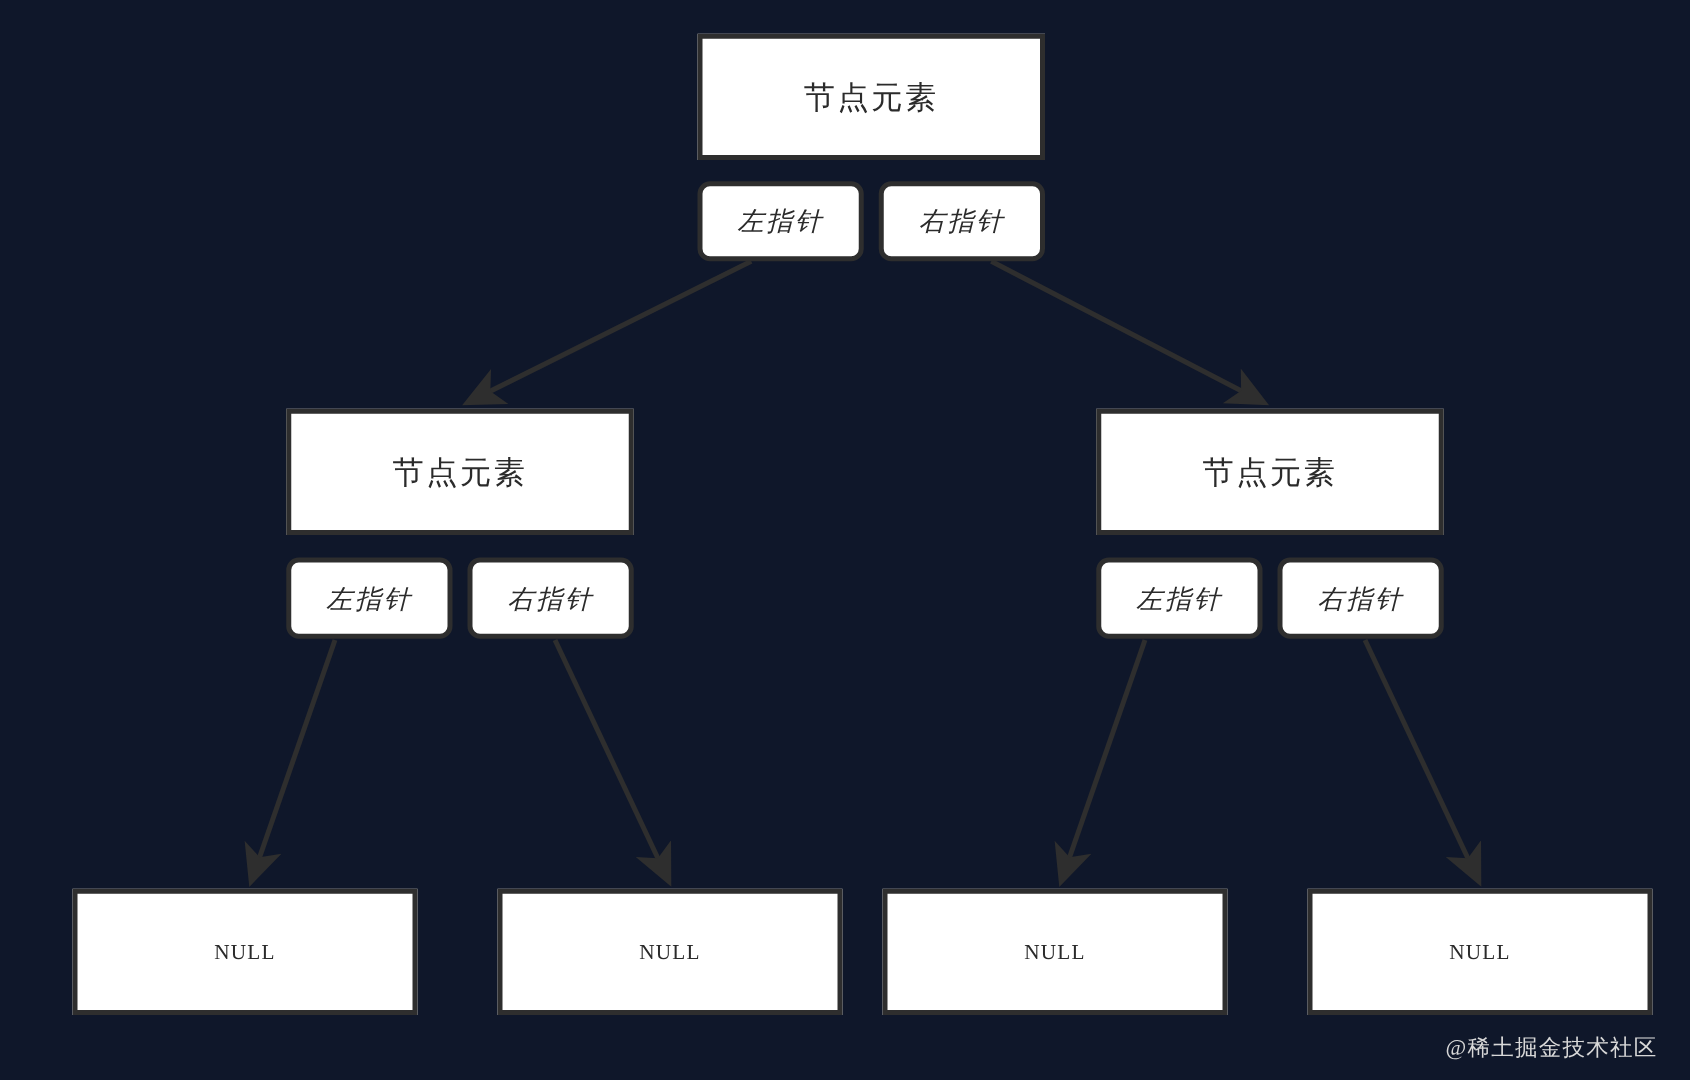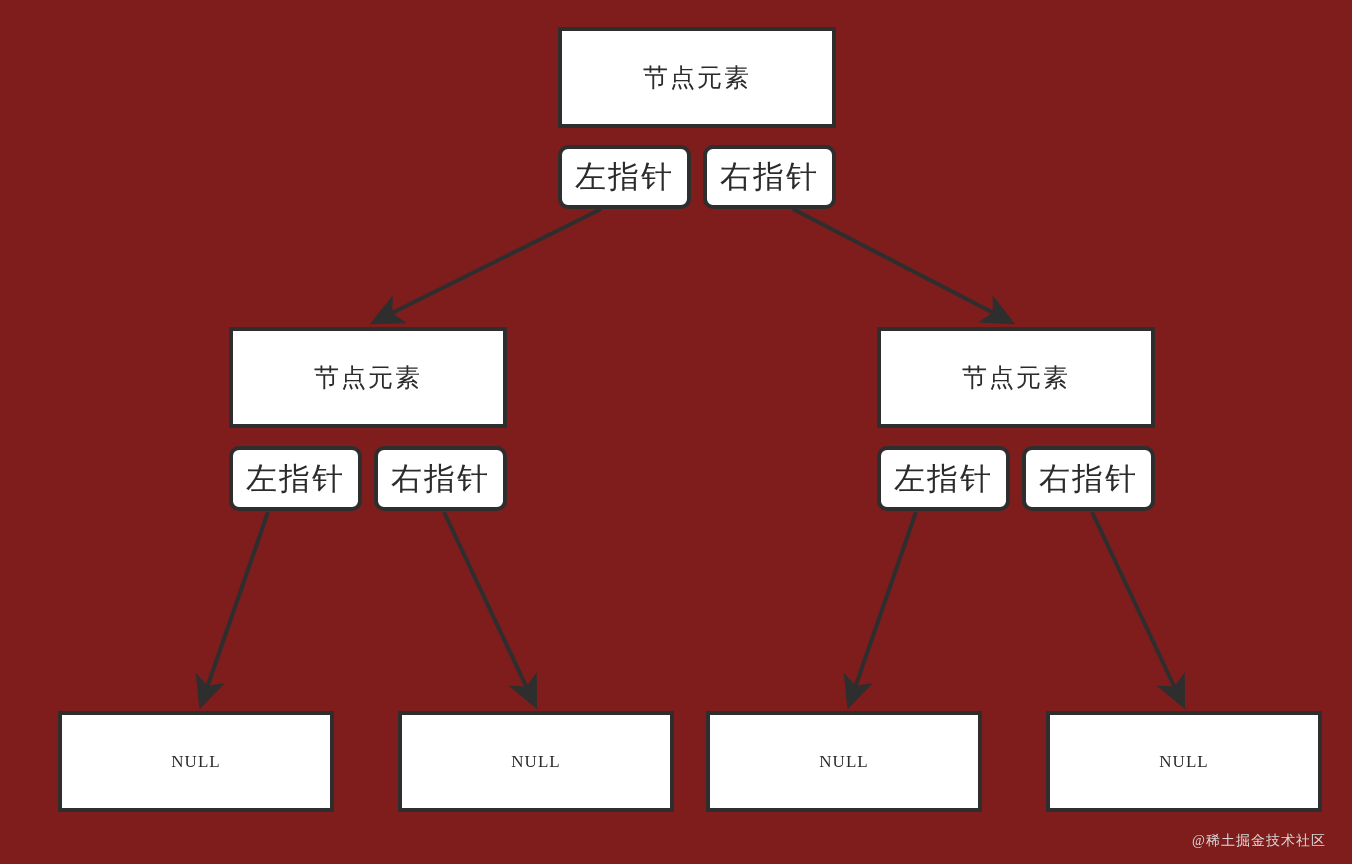--- a/index.html
+++ b/index.html
@@ -4,21 +4,21 @@
 <style>
   html, body {
     margin: 0;
     padding: 0;
     background: #ffffff;
   }
   #canvas {
     position: relative;
     width: 1352px;
     height: 864px;
-    background: #7f1d1d;
+    background: #0f172a;
     overflow: hidden;
     font-family: "Liberation Serif", "DejaVu Serif", serif;
   }
   #edges {
     position: absolute;
     left: 0;
     top: 0;
     width: 1352px;
     height: 864px;
     pointer-events: none;
@@ -32,31 +32,32 @@
     align-items: center;
     justify-content: center;
     color: #2b2b2b;
     letter-spacing: 2px;
   }
   .elem-box {
     font-size: 25px;
   }
   .ptr-box {
     border-radius: 10px;
-    font-size: 31px;
+    font-size: 21px;
+    font-style: italic;
   }
   .null-box {
     font-size: 17px;
     letter-spacing: 1px;
   }
   .watermark {
     position: absolute;
     right: 26px;
     bottom: 14px;
-    font-size: 14px;
+    font-size: 18px;
     color: #d8d8d8;
     letter-spacing: 1px;
     white-space: nowrap;
   }
 </style>
 </head>
 <body>
 
 <div id="canvas">
 

